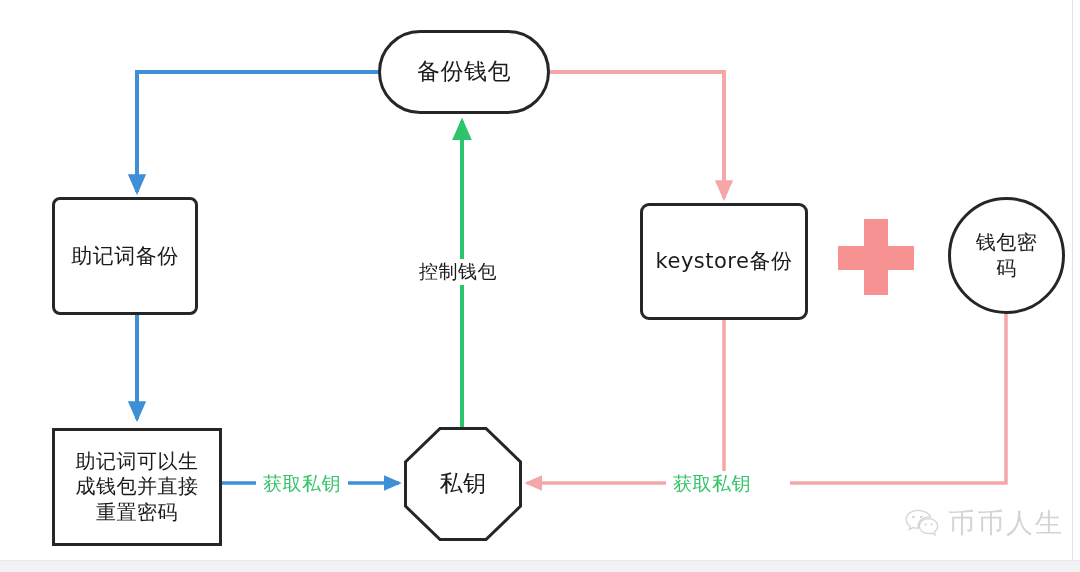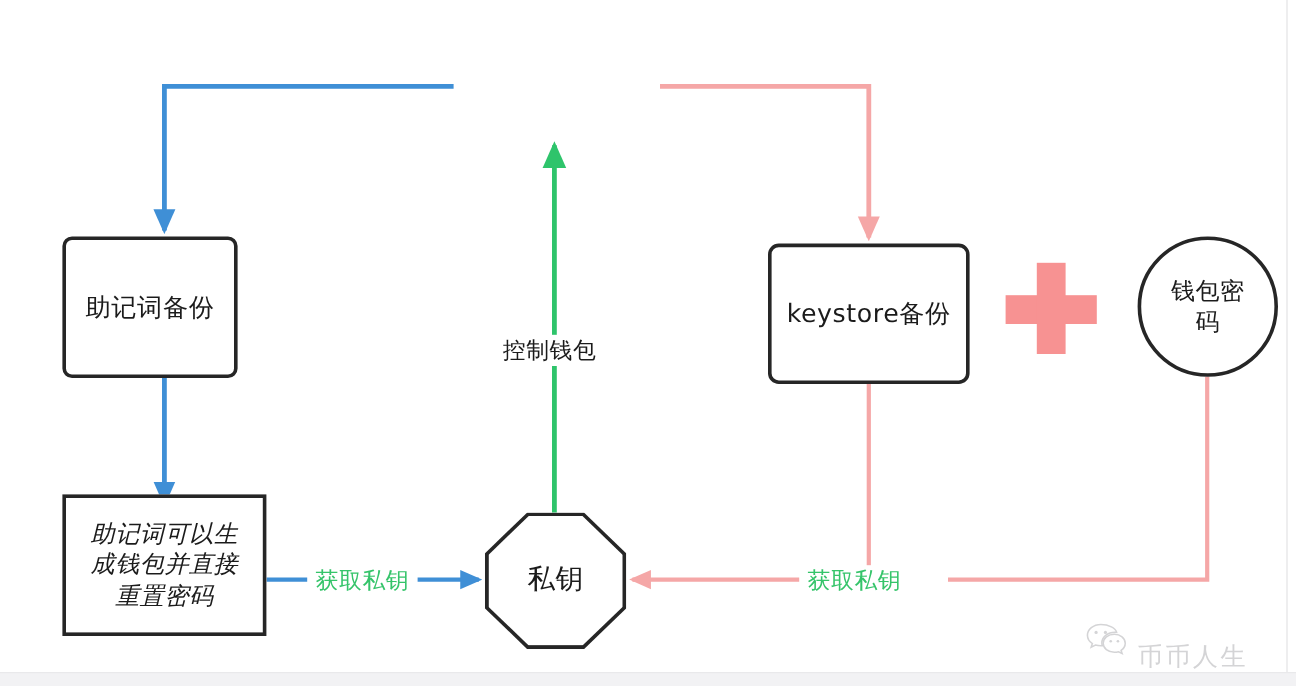--- a/index.html
+++ b/index.html
@@ -69,25 +69,24 @@
     border-radius: 42px;
     font-size: 23px;
   }
   #node-mnemonic-backup {
     left: 52px; top: 197px;
     width: 146px; height: 118px;
     border-radius: 8px;
     font-size: 21px;
   }
   #node-mnemonic-detail {
-    left: 52px; top: 412px;
+    left: 52px; top: 428px;
     width: 170px; height: 118px;
     border-radius: 0;
     font-size: 20px;
-    font-style: italic;
   }
   #node-keystore-backup {
     left: 640px; top: 203px;
     width: 168px; height: 117px;
     border-radius: 9px;
     font-size: 21px;
   }
   #node-wallet-password {
     left: 948px; top: 197px;
     width: 117px; height: 117px;
@@ -138,21 +137,20 @@
     background: #ffffff;
     padding: 0 7px;
     font-size: 19px;
     white-space: nowrap;
     letter-spacing: 0.5px;
   }
   #edge-label-control-wallet {
     left: 412px; top: 272px;
     color: #1b1b1b;
     transform: translateY(-50%);
-    margin-top: 20px;
   }
   #edge-label-get-key-left {
     left: 256px; top: 484px;
     color: #35c46a;
     transform: translateY(-50%);
   }
   #edge-label-get-key-right {
     left: 666px; top: 484px;
     color: #35c46a;
     transform: translateY(-50%);
@@ -161,24 +159,23 @@
   
   #watermark {
     position: absolute;
     left: 905px; top: 505px;
     display: flex;
     align-items: center;
     gap: 9px;
     opacity: 0.42;
   }
   #watermark .wm-text {
-    font-size: 21px;
+    font-size: 27px;
     color: #9a9a9e;
     letter-spacing: 2px;
-    margin-top: 28px;
   }
   #watermark .wechat-icon { display: block; }
 </style>
 </head>
 <body>
 
 <div id="screen">
 
   <div id="canvas">
 
@@ -209,20 +206,23 @@
 
       <path d="M 462 427 L 462 121" fill="none" stroke="#2ec46b" stroke-width="4" marker-end="url(#arrow-green)"></path>
     </svg>
 
     <span class="edge-label" id="edge-label-control-wallet">控制钱包</span>
 
     <span class="edge-label" id="edge-label-get-key-left">获取私钥</span>
 
     <span class="edge-label" id="edge-label-get-key-right">获取私钥</span>
 
+    <div class="node" id="node-backup-wallet">
+      <span class="label">备份钱包</span>
+    </div>
 
     <div class="node" id="node-mnemonic-backup">
       <span class="label">助记词备份</span>
     </div>
 
     <div class="node" id="node-mnemonic-detail">
       <span class="label">助记词可以生
 成钱包并直接
 重置密码</span>
     </div>

